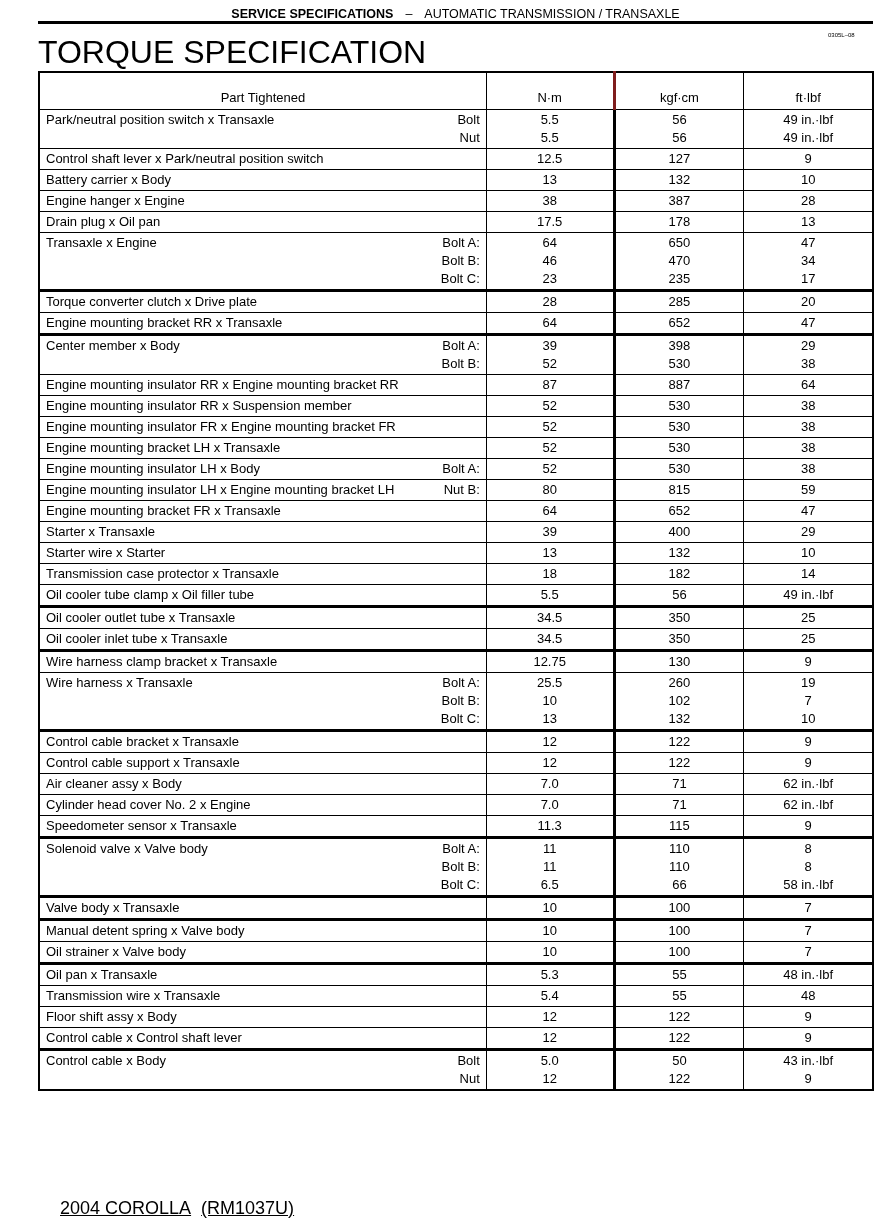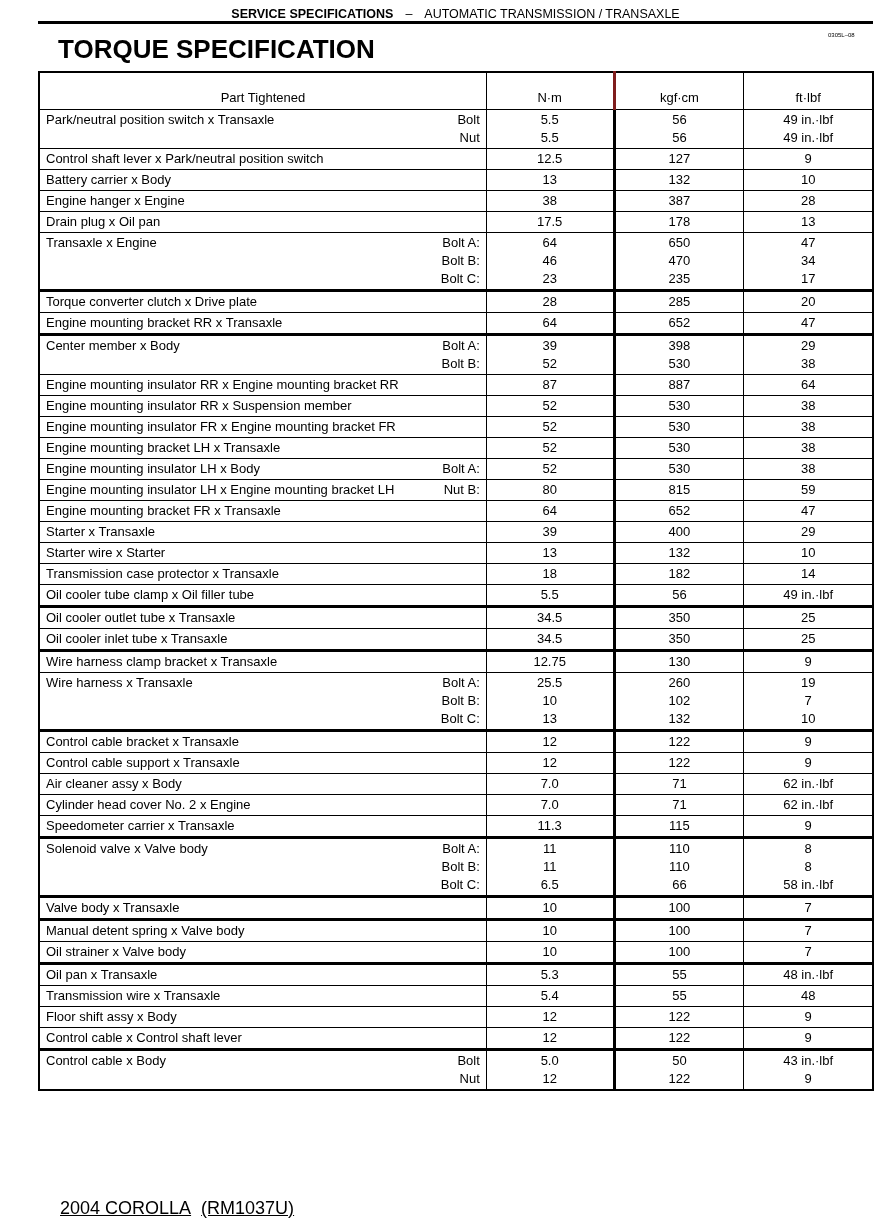--- a/index.html
+++ b/index.html
@@ -16,23 +16,22 @@
   }
   .header .sec { font-weight: bold; }
   .header .dash { margin: 0 12px; }
   .header-rule {
     position: absolute; left: 38px; top: 21px; width: 835px; height: 3px; background: #000;
   }
   .doc-code {
     position: absolute; left: 828px; top: 32px; font-size: 6px;
   }
   .title {
-    position: absolute; left: 38px; top: 34px; font-size: 26px; font-weight: bold;
+    position: absolute; left: 38px; top: 34px; font-size: 32px; font-weight: normal;
     letter-spacing: 0;
-    margin-left: 20px;
   }
   table.spec {
     position: absolute; left: 38px; top: 71px; width: 836px;
     border-collapse: collapse; font-size: 13px; line-height: 18px;
   }
   table.spec th, table.spec td {
     border: 1.5px solid #000; padding: 1px 6px; vertical-align: top;
   }
   table.spec th { font-weight: normal; text-align: center; height: 19px; padding: 16px 6px 1px; }
   table.spec td.part { width: 435px; position: relative; }
@@ -581,21 +580,21 @@
         <td class="num c2">
           <span class="line">71</span>
         </td>
         <td class="num c3">
           <span class="line">62 in.·lbf</span>
         </td>
       </tr>
       <tr>
         <td class="part">
           <div class="part-row">
-            <span>Speedometer carrier x Transaxle</span>
+            <span>Speedometer sensor x Transaxle</span>
             <span class="fasteners"></span>
           </div>
         </td>
         <td class="num c1">
           <span class="line">11.3</span>
         </td>
         <td class="num c2">
           <span class="line">115</span>
         </td>
         <td class="num c3">

